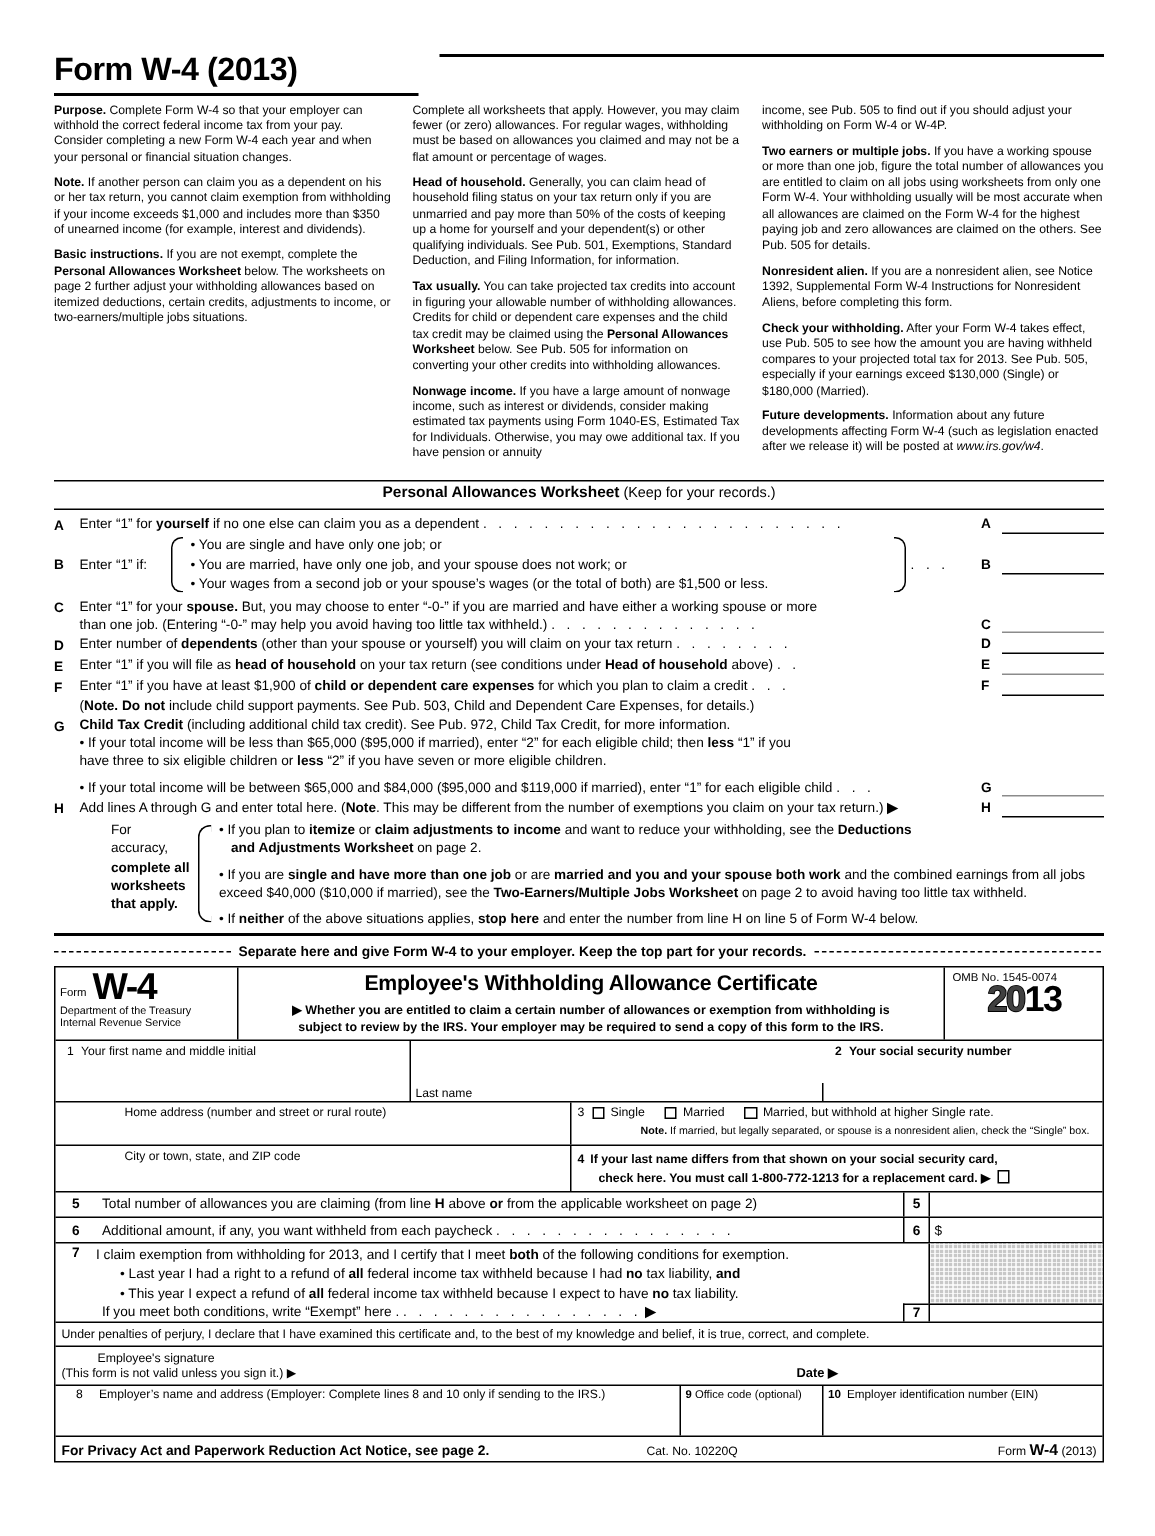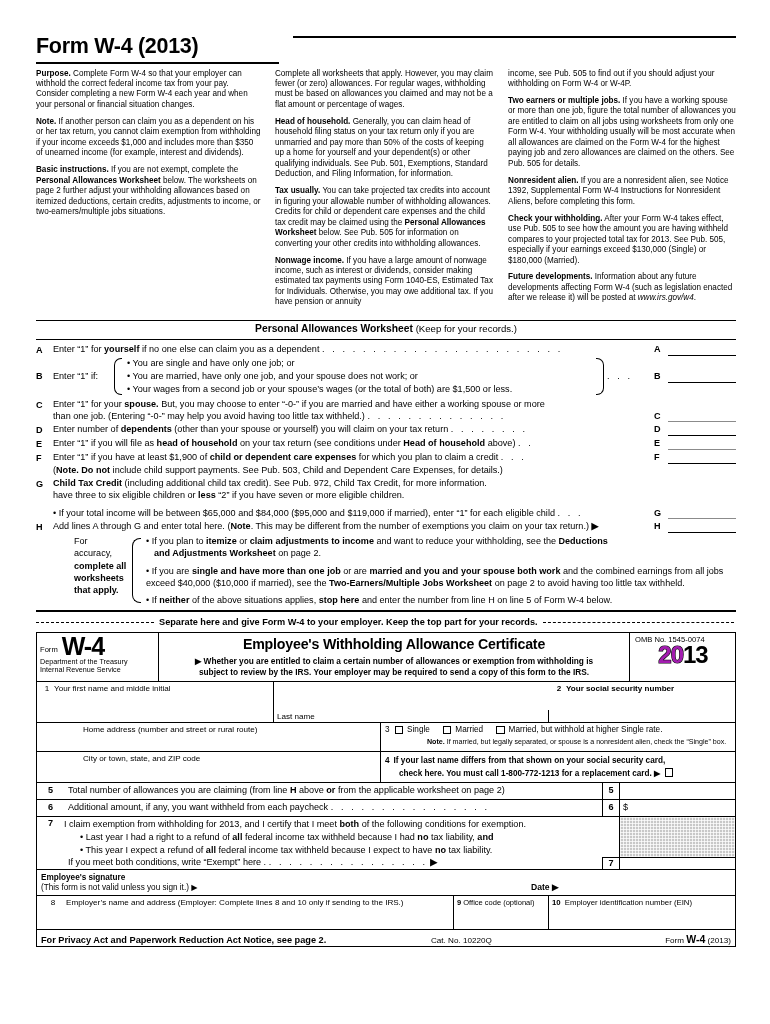--- a/index.html
+++ b/index.html
@@ -108,21 +108,21 @@
   .mf-omb {
     width: 106px; flex: 0 0 106px; border-left: 1.1px solid #000;
     padding: 2px 4px 0 5px;
   }
   .mf-omb .omb { font-size: 7.6px; }
   .mf-omb .yr {
     font-size: 24px; font-weight: bold; line-height: 1.0; letter-spacing: -1px;
     text-align: center; margin-top: -1px;
   }
   .mf-omb .yr .hollow {
-    color: #a21caf;
+    color: #404040;
     -webkit-text-stroke: 1.2px #000;
     paint-order: stroke fill;
   }
 
   
   .r12 { display: flex; border-bottom: 1.1px solid #000; min-height: 31px; }
   .cell { position: relative; padding: 1.5px 3px 0 3px; font-size: 8.1px; }
   .cell .num { font-weight: normal; display: inline-block; width: 14px; text-align: center; }
   .c-first { width: 237px; flex: 0 0 237px; border-right: 1.1px solid #000; }
   .c-last { flex: 1 1 auto; border-right: 1.1px solid #000; margin-top: 28px; }
@@ -167,21 +167,21 @@
   }
   .l7last { display: flex; align-items: stretch; }
   .l7lasttxt { flex: 1 1 auto; padding-left: 31px; font-size: 9.1px; }
   .l7bn { width: 17px; flex: 0 0 17px; border-left: 1.1px solid #000; border-top: 1.1px solid #000; text-align: center; font-weight: bold; font-size: 9.1px; }
   .l7bv { width: 116px; flex: 0 0 116px; border-left: 1.1px solid #000; border-top: 1.1px solid #000; }
 
   
   .perj { font-size: 8.2px; padding: 2.5px 4px 2px 4px; border-bottom: 1.1px solid #000; }
   .sigrow { display: flex; padding: 3px 4px 2px 4px; border-bottom: 1.1px solid #000; }
   .sigleft { flex: 1 1 auto; font-size: 8.2px; }
-  .sigleft .l1 { font-weight: bold; }
+  .sigleft .l1 { font-weight: normal; margin-left: 24px; }
   .sigright { width: 200px; flex: 0 0 200px; font-size: 8.6px; font-weight: bold; padding-top: 9px; }
 
   .r8 { display: flex; min-height: 34px; border-bottom: 1.6px solid #000; }
   .c8 { flex: 1 1 auto; border-right: 1.1px solid #000; padding: 1.5px 3px 0 3px; font-size: 8.1px; }
   .c8 .num { display: inline-block; width: 26px; text-align: center; }
   .c9 { width: 95px; flex: 0 0 95px; border-right: 1.1px solid #000; padding: 1.5px 3px 0 3px; font-size: 7.5px; }
   .c10 { width: 186px; flex: 0 0 186px; padding: 1.5px 3px 0 3px; font-size: 7.8px; }
   .c10 .num { font-weight: bold; margin-right: 4px; }
 
   .footer { display: flex; align-items: baseline; padding: 3px 4px 0 4px; }
@@ -293,20 +293,21 @@
         <div>(<b>Note. Do not</b> include child support payments. See Pub. 503, Child and Dependent Care Expenses, for details.)</div>
       </div>
       <div class="rlab" style="align-self:flex-start;">F</div>
       <div class="ansline" style="align-self:flex-start;"></div>
     </div>
 
     <div class="wrow" style="margin-top:1px;">
       <div class="lab">G</div>
       <div class="body-txt">
         <div><b>Child Tax Credit</b> (including additional child tax credit). See Pub. 972, Child Tax Credit, for more information.</div>
+        <div>• If your total income will be less than $65,000 ($95,000 if married), enter “2” for each eligible child; then <b>less</b> “1” if you</div>
         <div>have three to six eligible children or <b>less</b> “2” if you have seven or more eligible children.</div>
         <div style="margin-top:6px;">• If your total income will be between $65,000 and $84,000 ($95,000 and $119,000 if married), enter “1” for each eligible child <span class="dots">. . .</span></div>
       </div>
       <div class="rlab" style="align-self:flex-end;">G</div>
       <div class="ansline grey" style="align-self:flex-end;"></div>
     </div>
 
     <div class="wrow" style="margin-top:1px;">
       <div class="lab">H</div>
       <div class="body-txt">Add lines A through G and enter total here. (<b>Note</b>. This may be different from the number of exemptions you claim on your tax return.) <b>▶</b></div>
@@ -434,20 +435,21 @@
           <div class="l7shade"></div>
         </div>
         <div class="l7last">
           <div class="l7lasttxt"><span>If you meet both conditions, write “Exempt” here .</span> <span class="dots">. . . . . . . . . . . . . . . .</span> <b>▶</b></div>
           <div class="l7bn">7</div>
           <div class="l7bv"></div>
         </div>
       </div>
     </div>
 
+    <div class="perj">Under penalties of perjury, I declare that I have examined this certificate and, to the best of my knowledge and belief, it is true, correct, and complete.</div>
 
     <div class="sigrow">
       <div class="sigleft">
         <div class="l1">Employee's signature</div>
         <div>(This form is not valid unless you sign it.) ▶</div>
         <div></div>
       </div>
       <div class="sigright">
         <span>Date ▶</span>
         <span></span>

